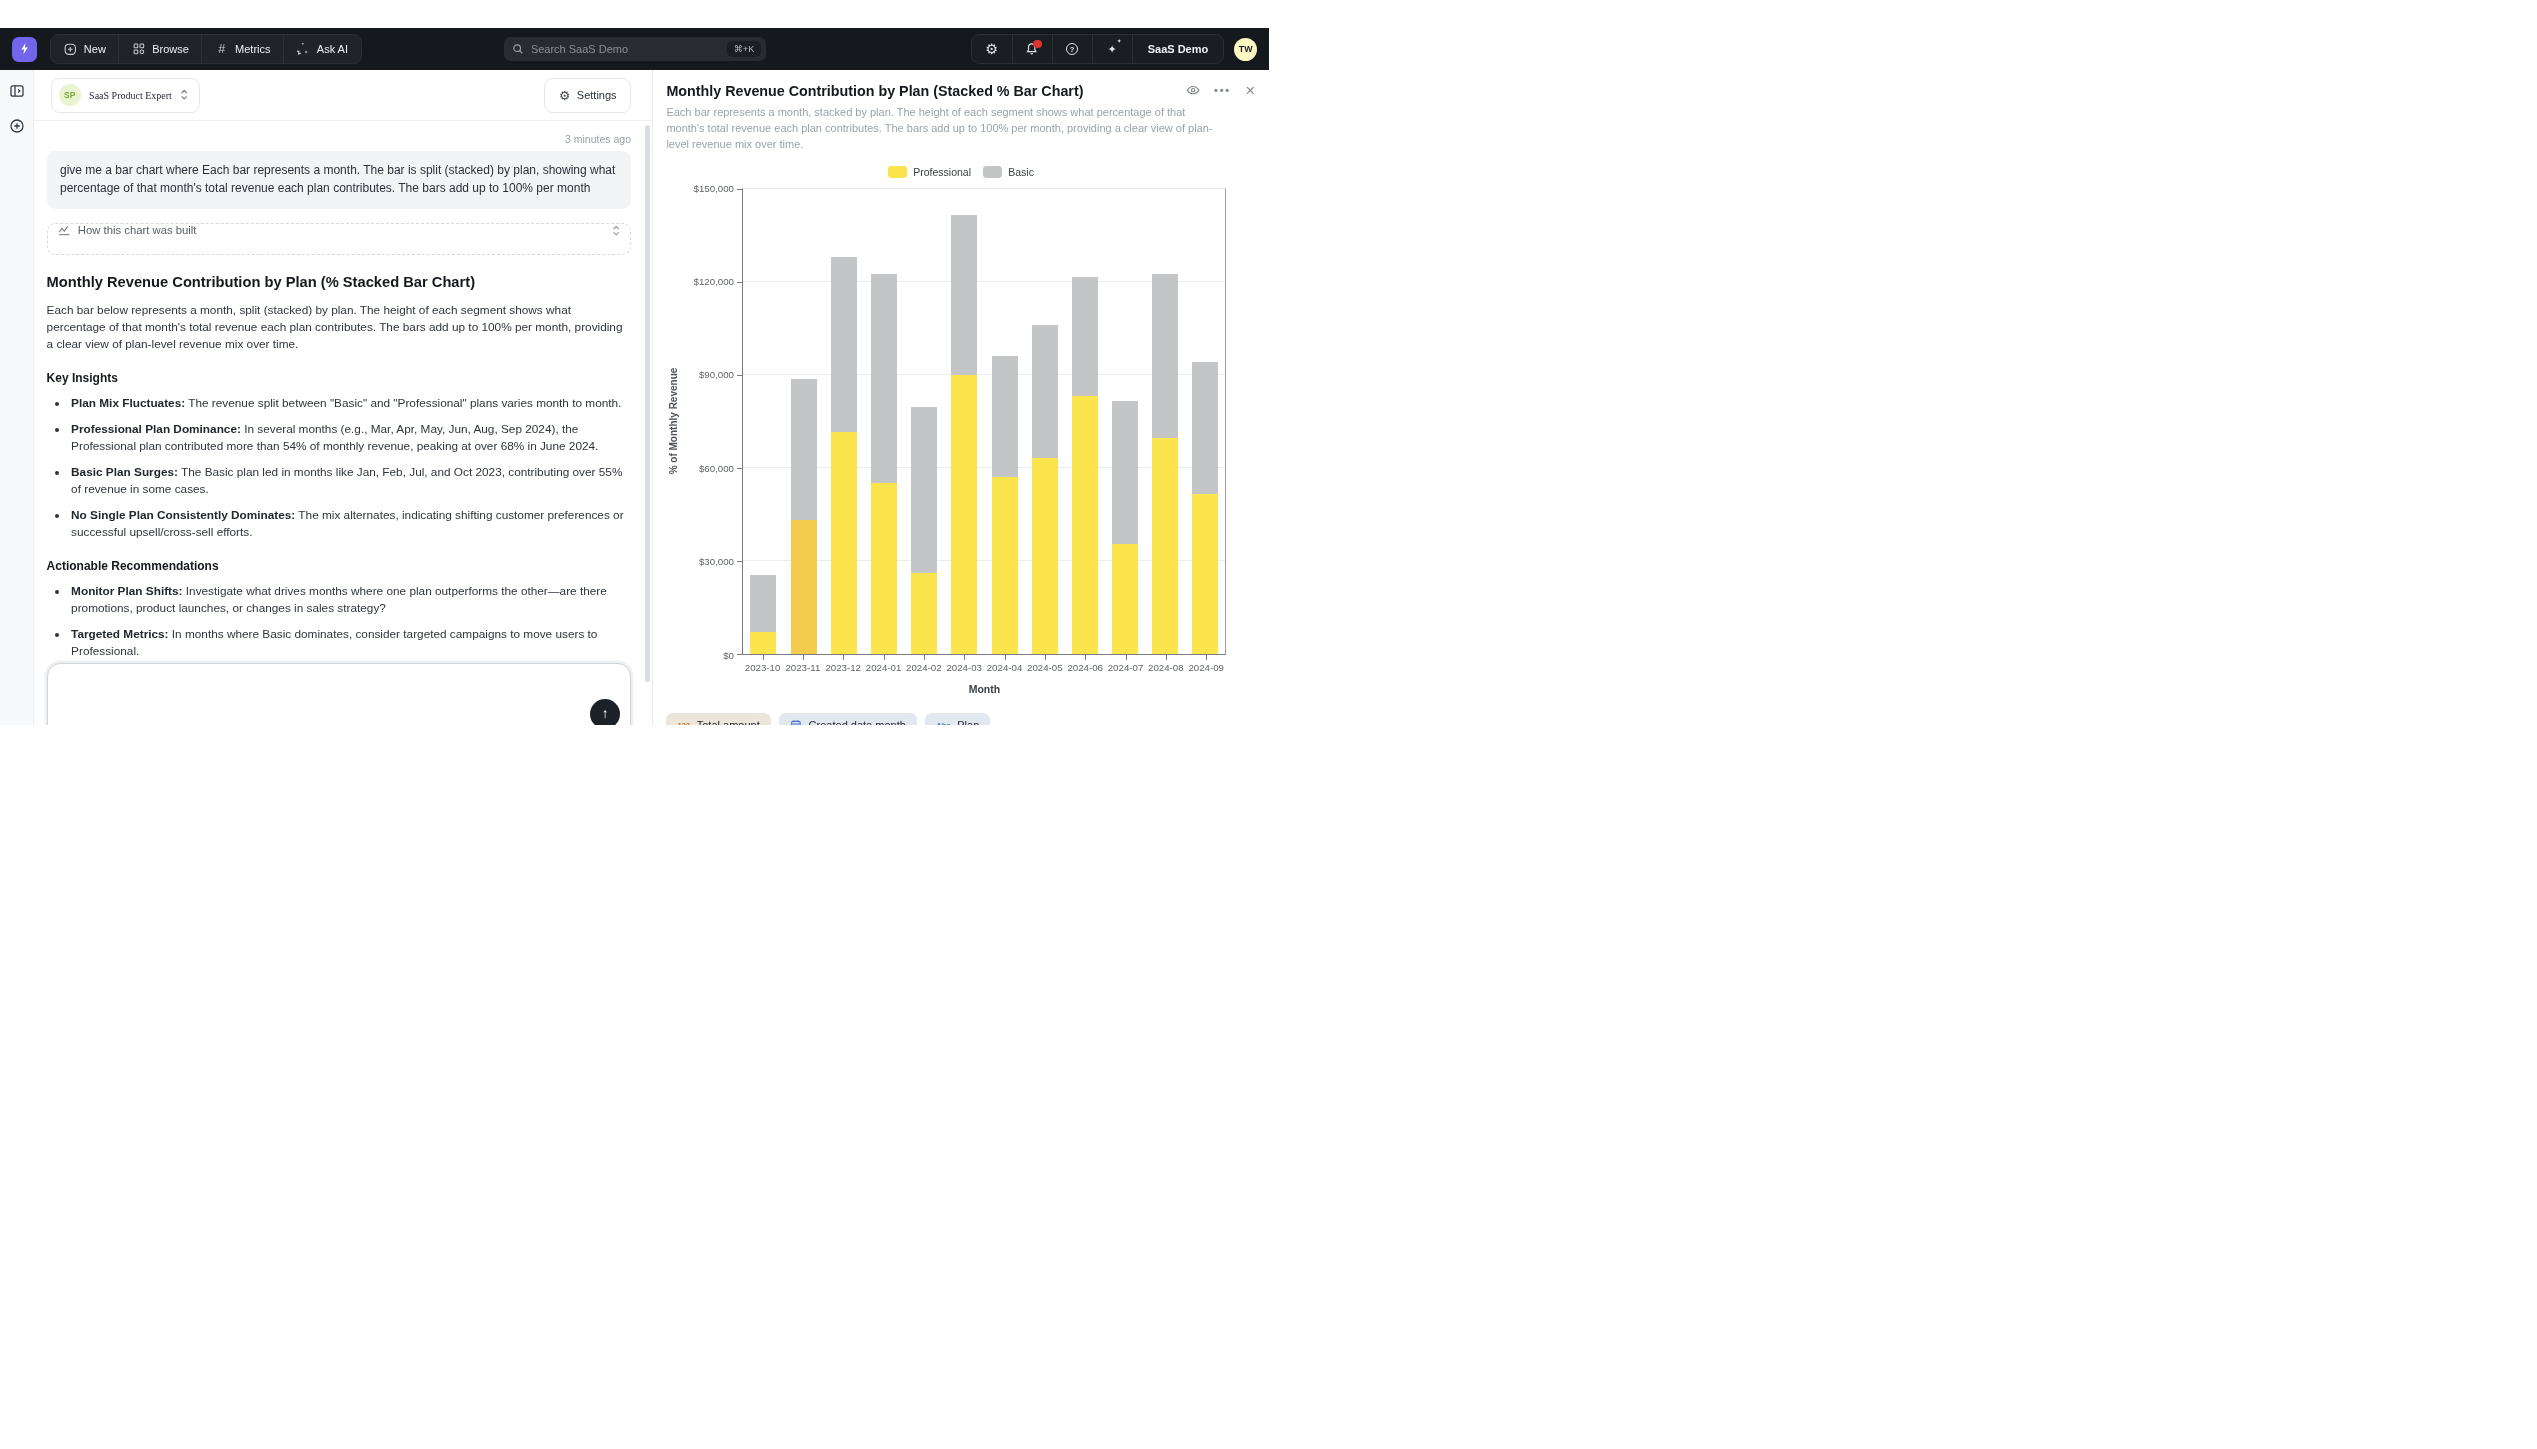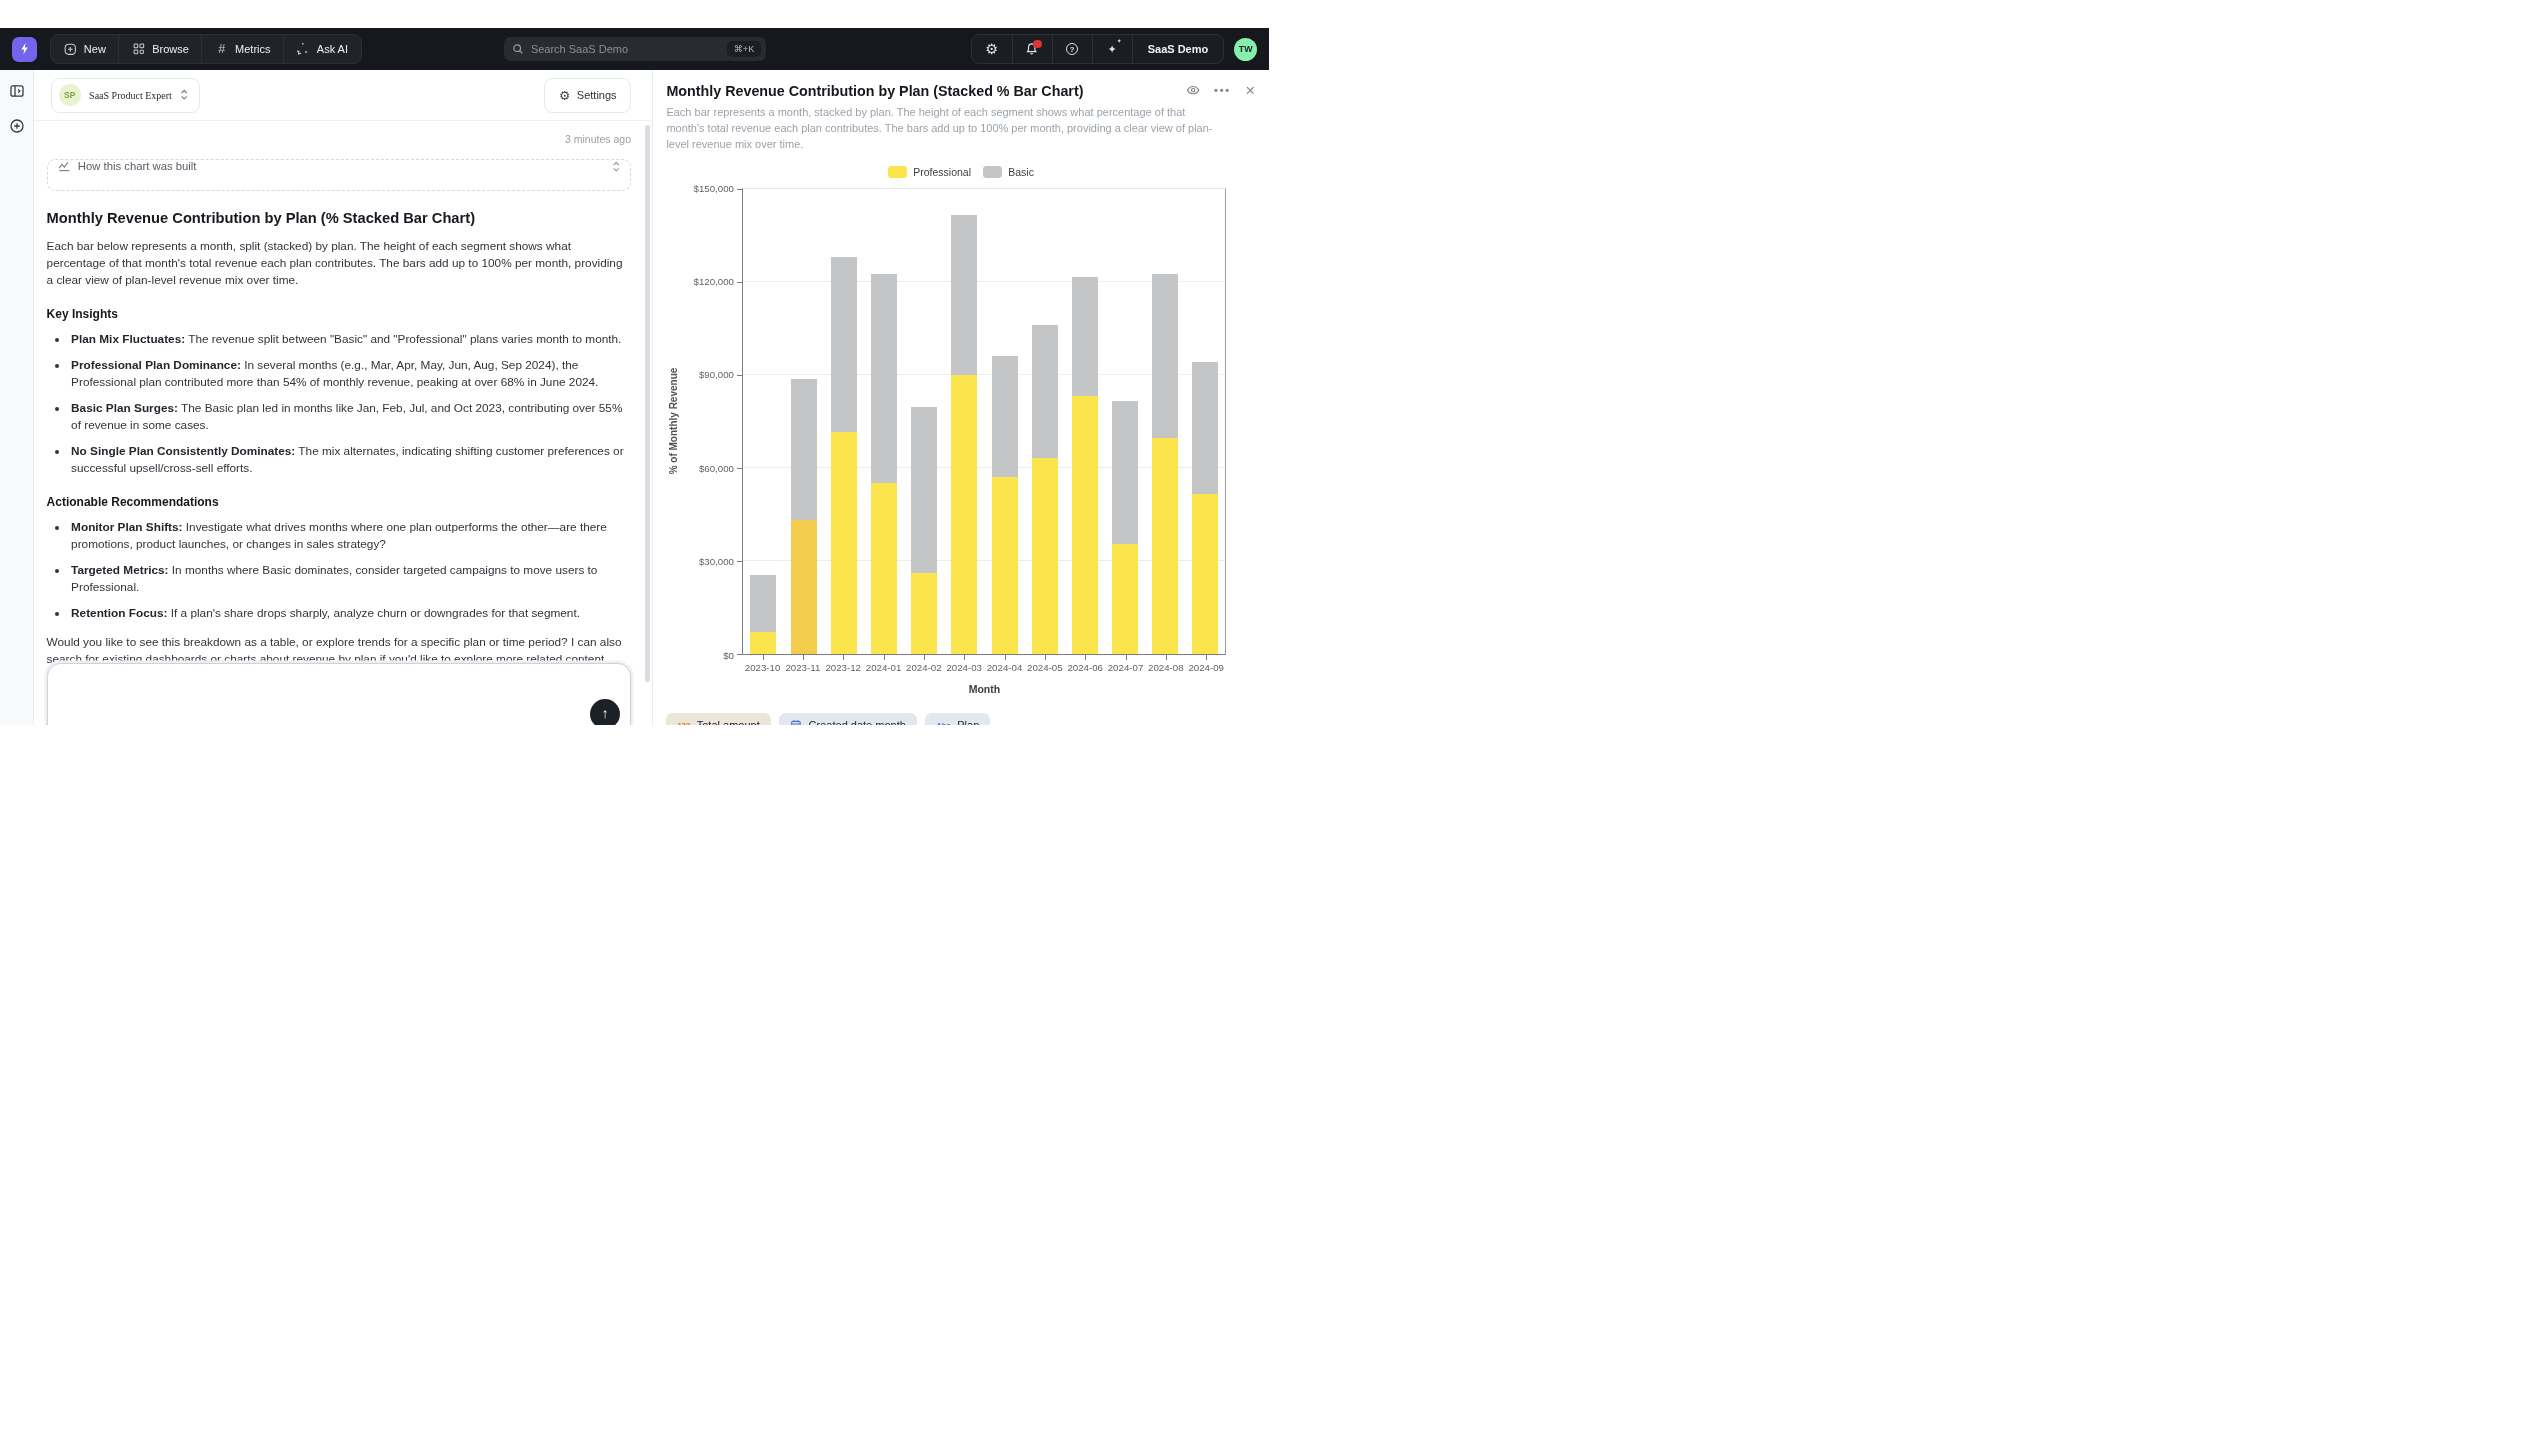--- a/index.html
+++ b/index.html
@@ -64,21 +64,21 @@
     background:#d93535;
   }
   .gear-glyph { font-size:14.3px; line-height:1; }
   .help-circle {
     width:12.6px; height:12.6px; border:1.3px solid #dfe3e7; border-radius:50%;
     display:flex; align-items:center; justify-content:center; font-size:7.6px; font-weight:700;
   }
   .sparkle { font-size:11px; position:relative; }
   .sparkle i { font-style:normal; position:absolute; font-size:5.9px; top:-4.2px; right:-5px; }
   .avatar {
-    width:23px; height:23px; border-radius:50%; background:#86efac; color:#20242b;
+    width:23px; height:23px; border-radius:50%; background:#fef9c3; color:#20242b;
     display:flex; align-items:center; justify-content:center; font-size:8.8px; font-weight:700;
     cursor:pointer;
   }
 
   
   .main { flex:1; display:flex; min-height:0; }
   .rail {
     width:34px; background:#f8f9fa; border-right:0.8px solid #e9ecef;
     display:flex; flex-direction:column; align-items:center; padding-top:13.4px; gap:18.5px;
     flex:0 0 34px;
@@ -338,20 +338,21 @@
         </div>
         <button class="settings-btn">
           <span style="font-size:12.6px;color:#3a414a;">⚙</span>
           <span>Settings</span>
         </button>
       </div>
 
       <div class="chat-scroll">
         <div class="timestamp">3 minutes ago</div>
 
+        <div class="user-msg">give me a bar chart where Each bar represents a month. The bar is split (stacked) by plan, showing what percentage of that month's total revenue each plan contributes. The bars add up to 100% per month</div>
 
         <button class="expander">
           <span>
             <svg width="12.6" height="12.6" viewBox="0 0 16 16" fill="none" stroke="#767d85" stroke-width="1.4">
                 <path d="M1.5 10.5l3.5-5 3 3.5 4.5-6"></path>
                 <path d="M1.5 13.5h13"></path>
               </svg>
           </span>
           <span>How this chart was built</span>
           <span class="chevrons">

